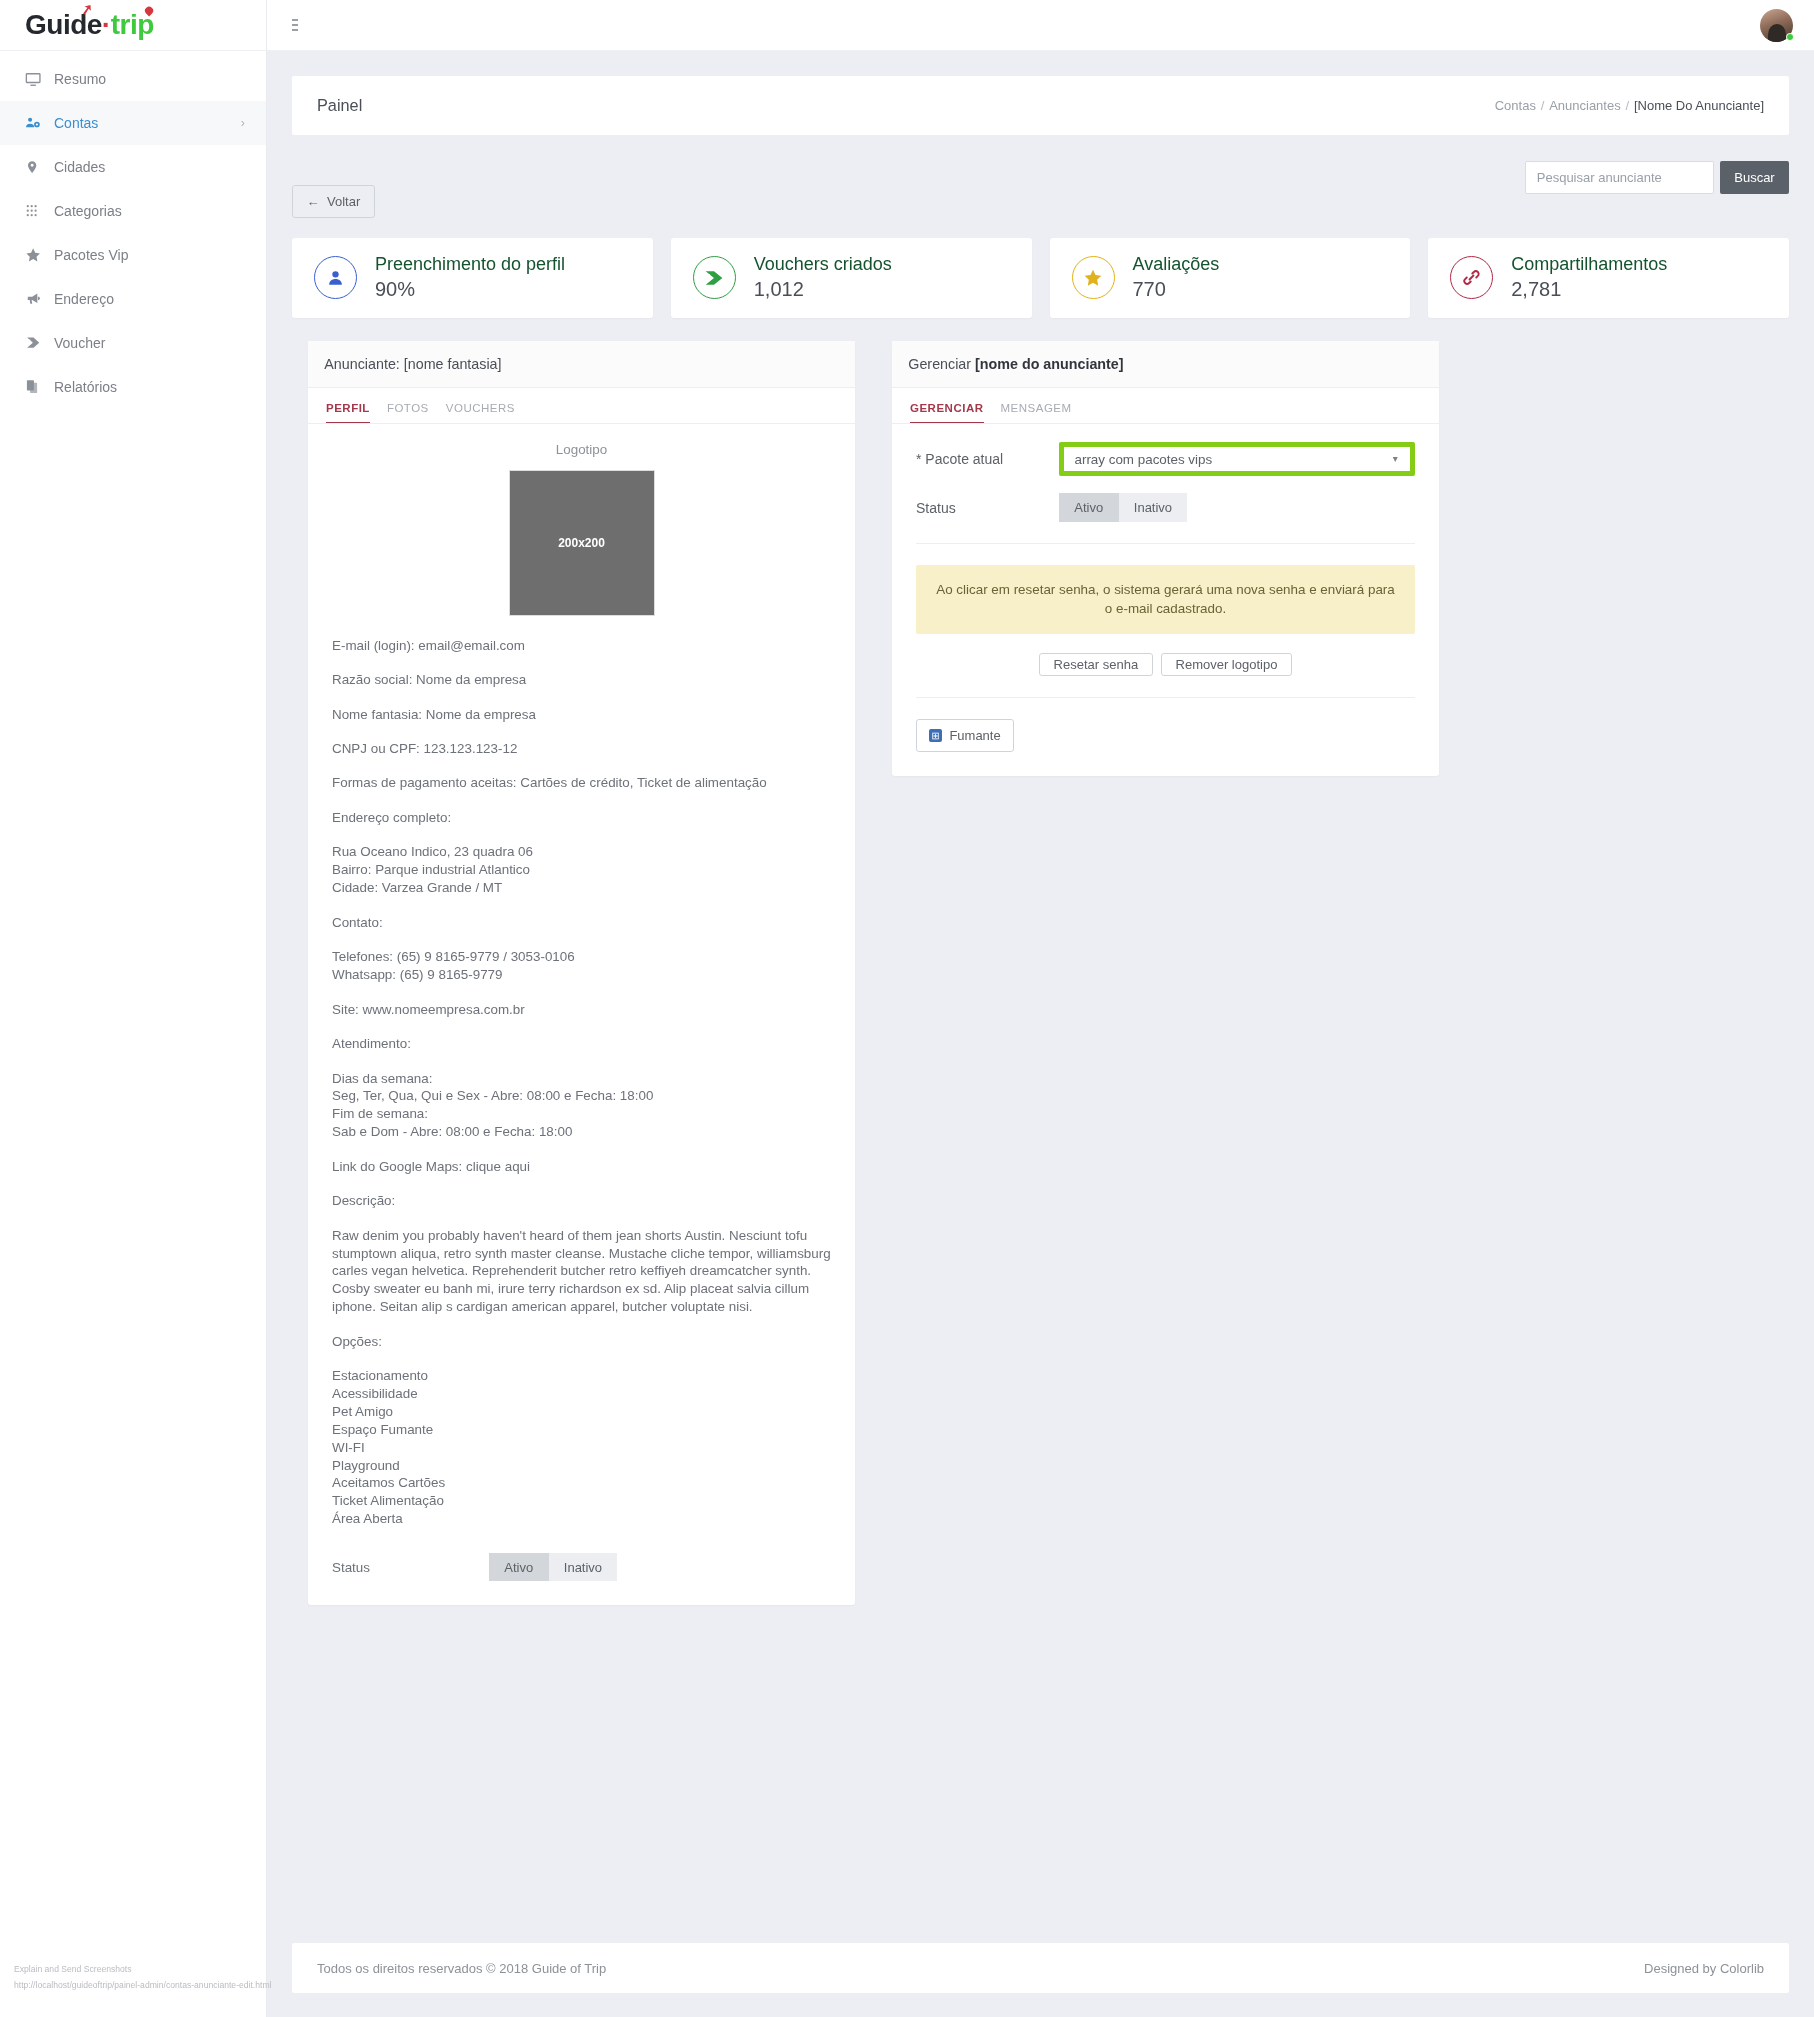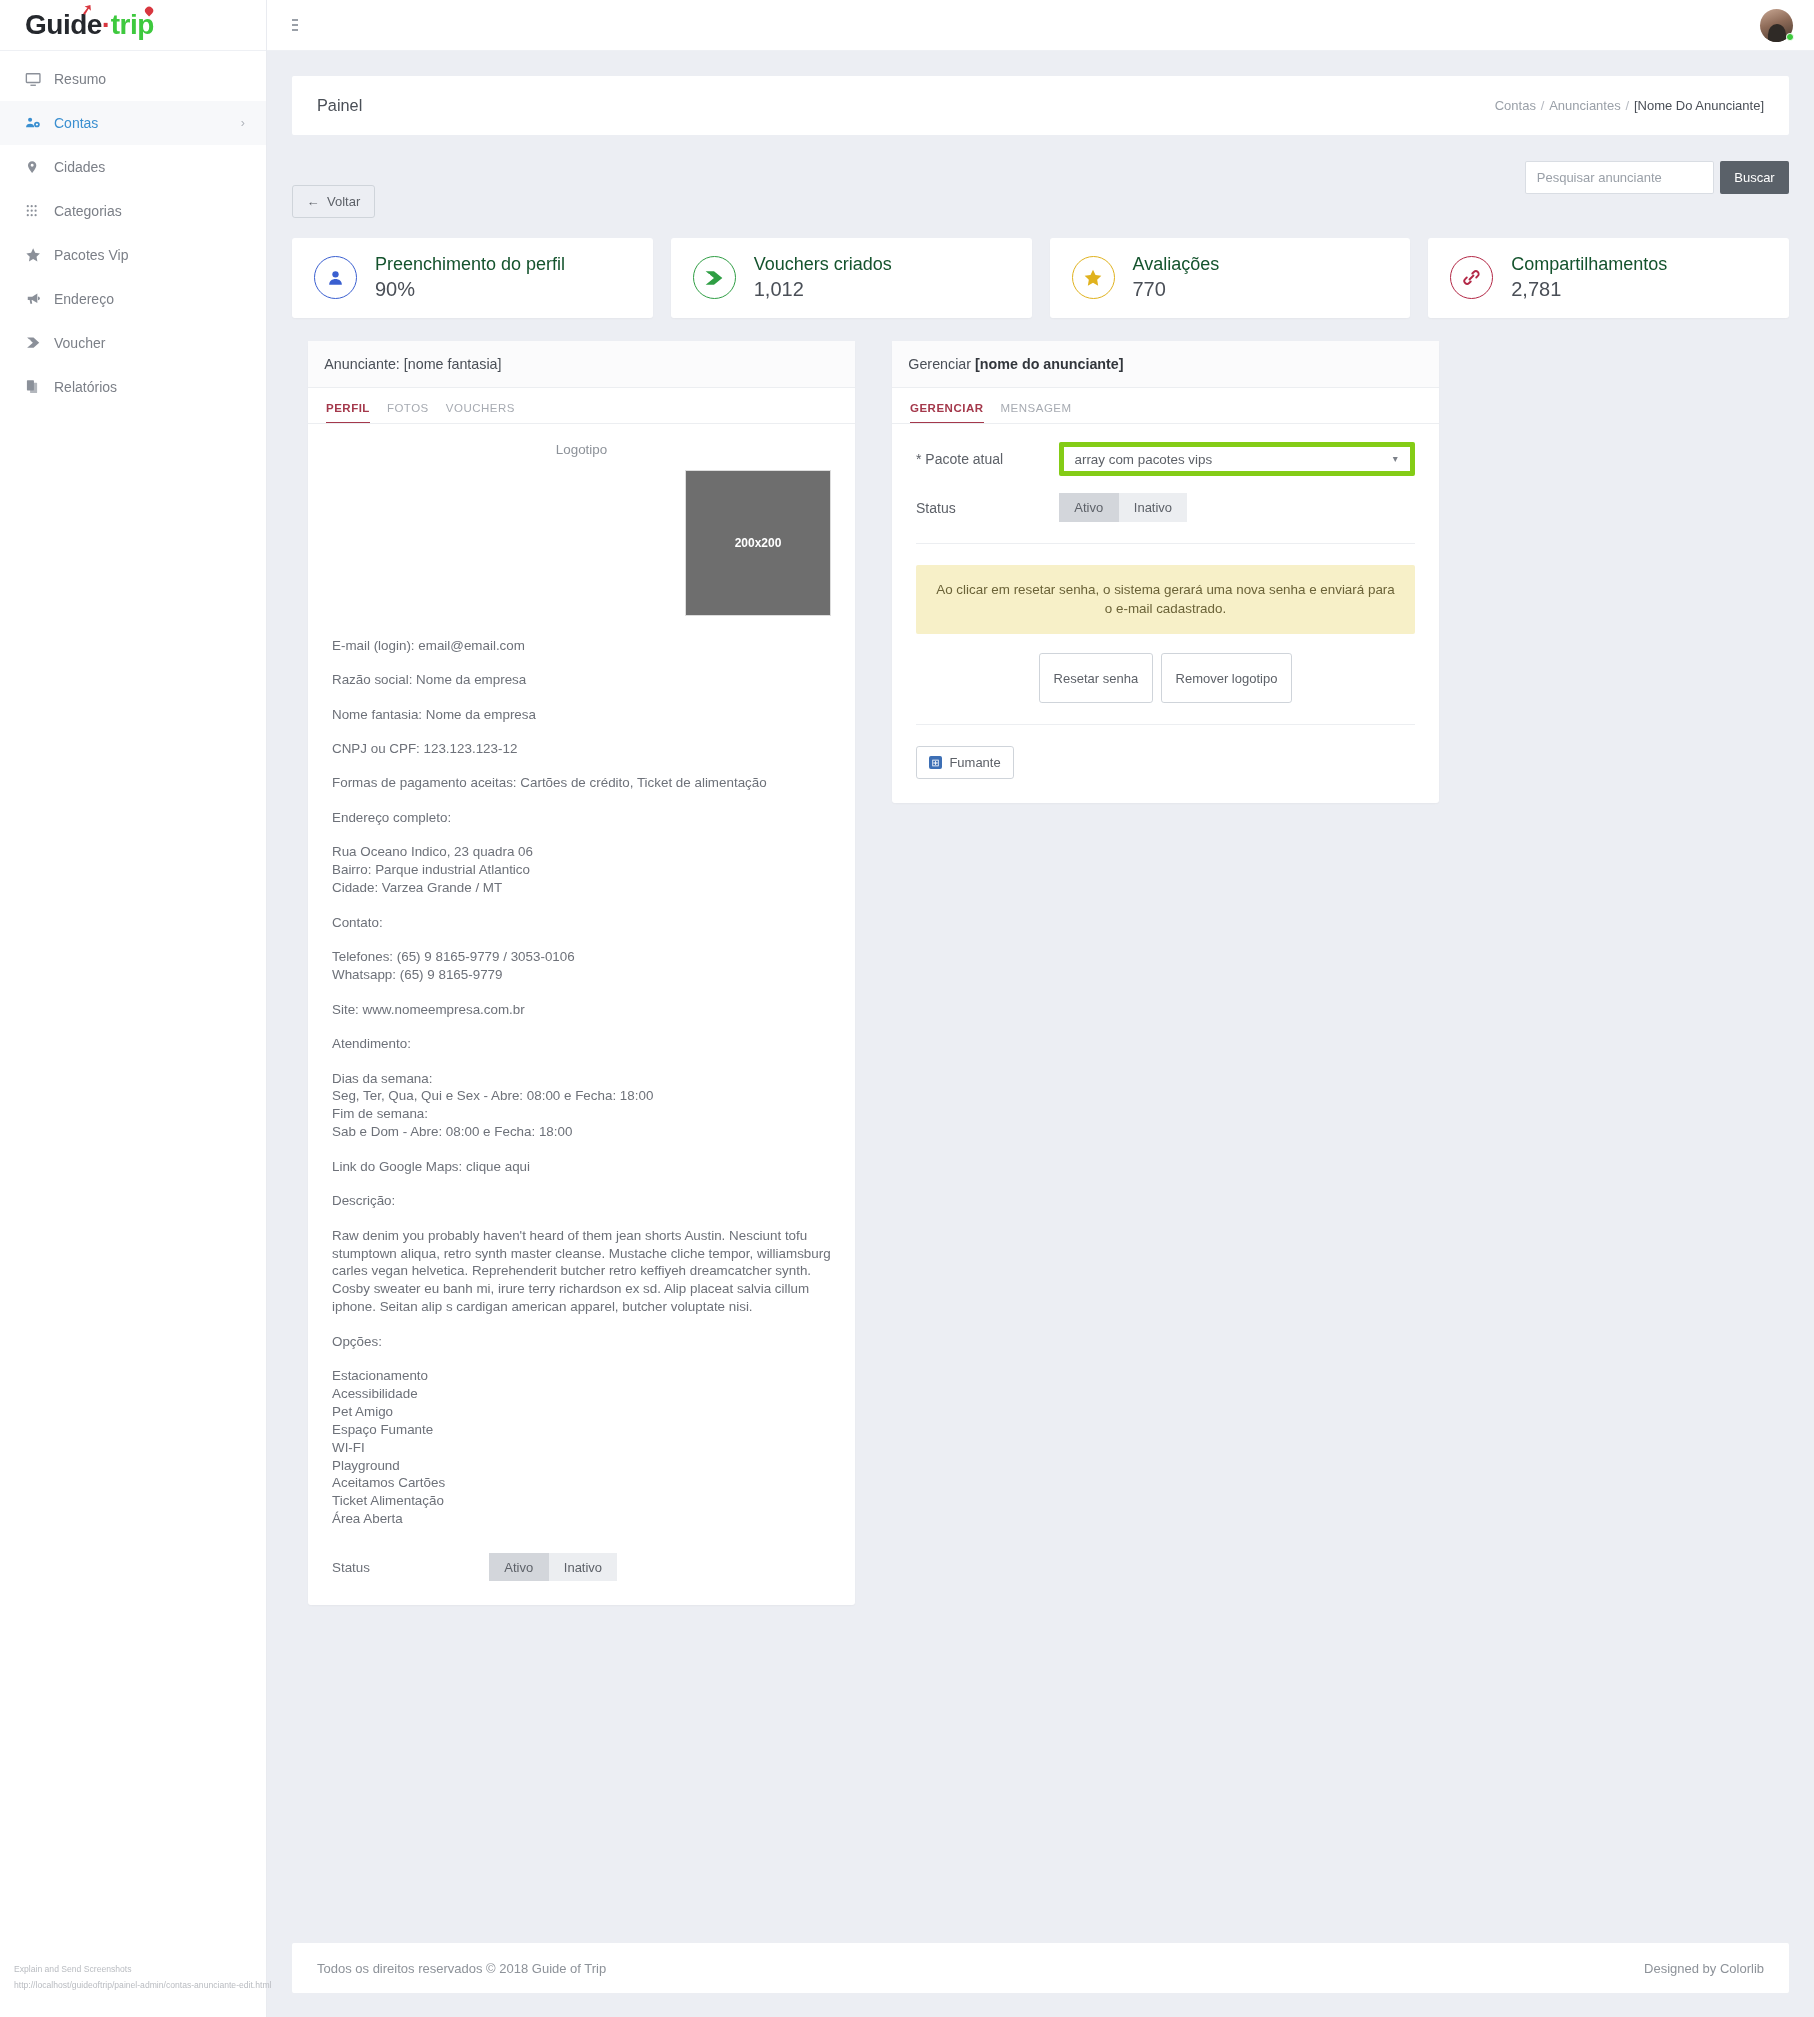--- a/index.html
+++ b/index.html
@@ -164,21 +164,21 @@
   .tab {
     font-size: 11.5px; letter-spacing: 0.5px; text-transform: uppercase;
     color: #a7abb2; padding-bottom: 8.6px; cursor: pointer;
     border-bottom: 1.9px solid transparent;
   }
   .tab.active { color: #a4384b; border-bottom-color: #a4384b; font-weight: bold; }
 
   .panel-body { padding: 18px 24px 24px 24px; }
 
   .logo-label { text-align: center; color: #8d9299; font-size: 13.4px; margin-bottom: 12.4px; }
-  .logo-box-wrap { display: flex; justify-content: flex-end; }
+  .logo-box-wrap { display: flex; justify-content: center; }
   .logo-box {
     width: 146px; height: 146px; background: #6e6e6e;
     border: 1px solid #ddd; padding: 1px;
     display: flex; align-items: center; justify-content: center;
     color: #fff; font-size: 12px; font-weight: bold;
   }
 
   .profile-list { margin-top: 21px; }
   .pline { font-size: 13.4px; color: #6d7179; margin-bottom: 17px; line-height: 1.3; }
   .pblock { font-size: 13.4px; color: #6d7179; margin-bottom: 17px; line-height: 1.33; white-space: pre-line; }
@@ -210,21 +210,21 @@
   }
   .select-caret { font-size: 8.6px; color: #7c8189; }
   .hr { border: none; border-top: 1px solid #eceef1; margin: 21px 0; }
   .alert-warn {
     background: #f7f0c8; color: #6b6338;
     border-radius: 1.9px; padding: 15.3px 17px;
     text-align: center; font-size: 13.4px; line-height: 1.45;
   }
   .btn-row { display: flex; justify-content: center; gap: 8.6px; margin-top: 19px; }
   .btn-plain {
-    height: 50px; padding: 0 13.4px;
+    height: 23px; padding: 0 13.4px;
     background: #fff; border: 1px solid #cfd4da; border-radius: 2.9px;
     color: #5d6168; font-size: 13px; cursor: pointer;
     font-family: "Liberation Sans", sans-serif;
   }
   .btn-save {
     height: 32.5px; padding: 0 12.4px;
     background: #fff; border: 1px solid #cfd4da; border-radius: 2.9px;
     color: #5d6168; font-size: 13px; cursor: pointer;
     display: inline-flex; align-items: center; gap: 7.6px;
     font-family: "Liberation Sans", sans-serif;

